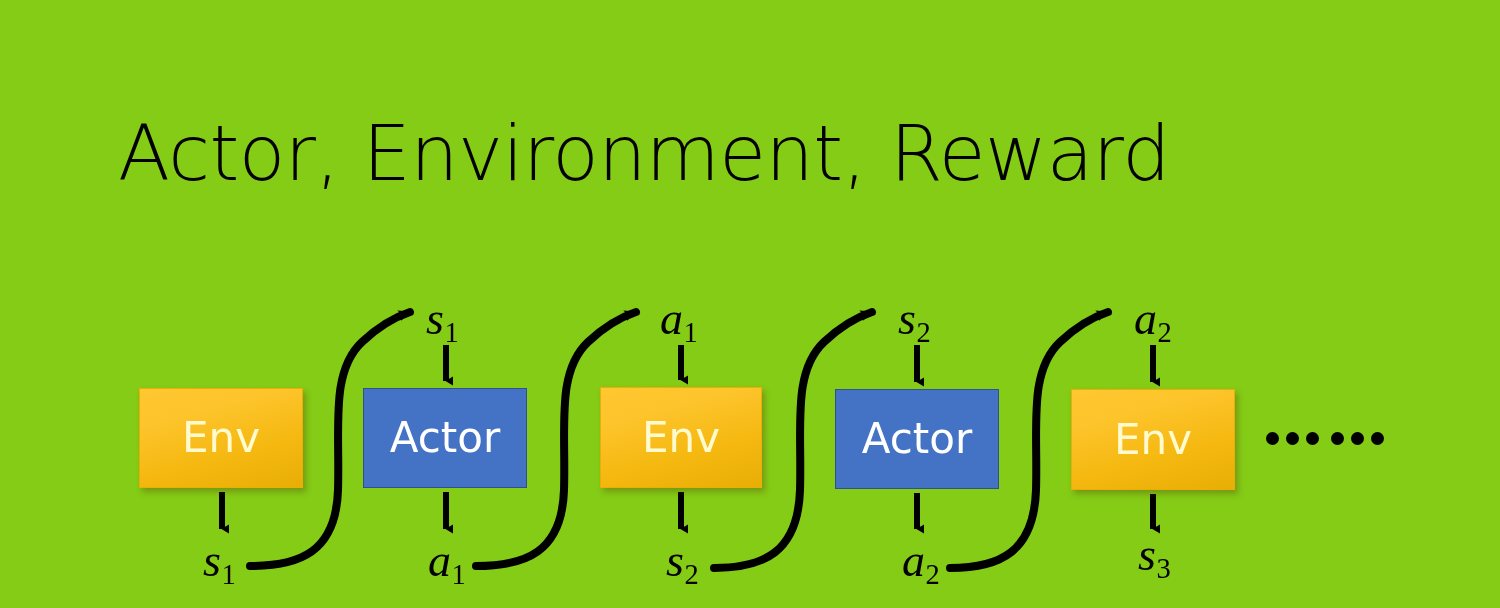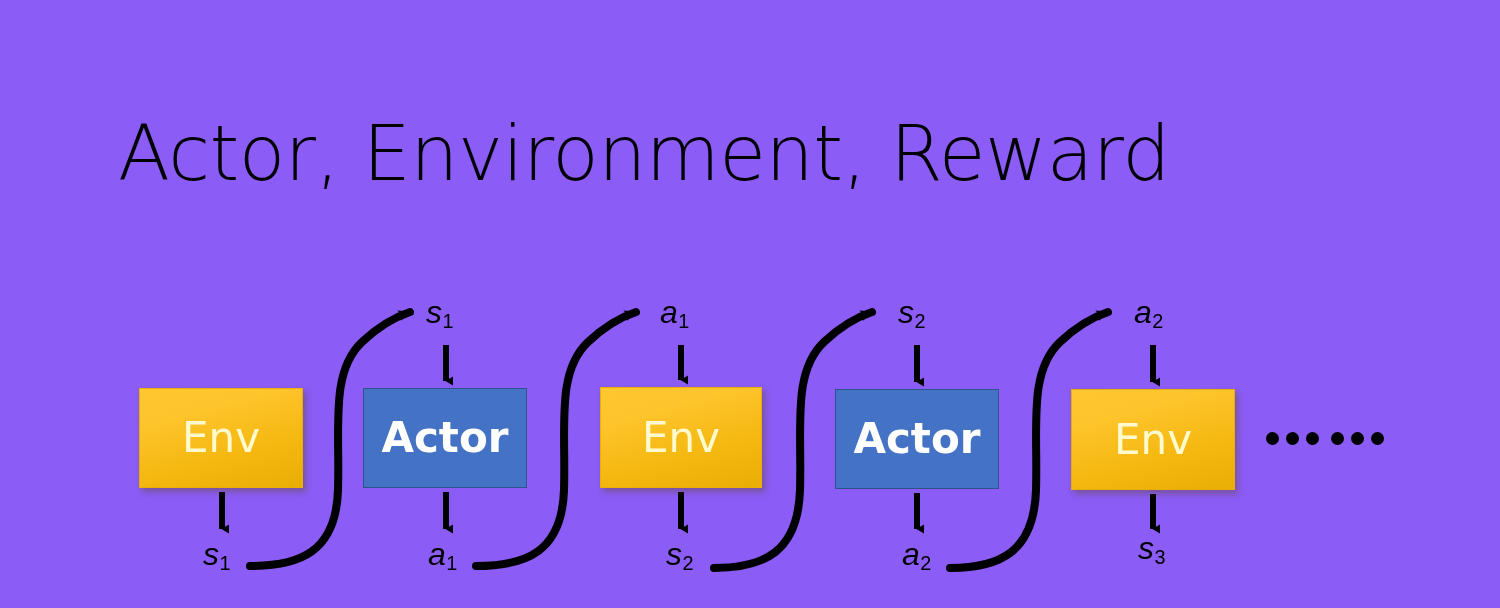--- a/index.html
+++ b/index.html
@@ -12,21 +12,21 @@
     height: 608px;
     overflow: hidden;
     font-family: "Liberation Sans", sans-serif;
     position: relative;
   }
   #slide {
     position: absolute;
     left: 0; top: 0;
     width: 1500px;
     height: 608px;
-    background: #8b5cf6;
+    background: #84cc16;
   }
   
   #slide-title {
     position: absolute;
     left: 118px;
     top: 116px;
     font-family: "DejaVu Sans", "Liberation Sans", sans-serif;
     font-size: 76px;
     font-weight: 300;
     letter-spacing: -0.5px;
@@ -64,28 +64,27 @@
   .node-env {
     background: linear-gradient(165deg, #FFC730 0%, #FDC42B 28%, #F5B912 62%, #E9AE06 100%);
     color: #FFFBCF;
     box-shadow: 3px 4px 6px rgba(90,70,10,0.38);
     border: 1px solid #EBAE07;
   }
   .node-actor {
     background: #4472C4;
     color: #FFFFFF;
     border: 1.5px solid #2F528F;
-    font-weight: bold;
   }
   
   .math-label {
     position: absolute;
-    font-family: Liberation Sans, sans-serif;
+    font-family: Liberation Serif, serif;
     font-style: italic;
-    font-size: 32px;
+    font-size: 46px;
     color: #000000;
     white-space: nowrap;
     line-height: 1;
   }
   .math-label sub {
     font-size: 0.62em;
     font-style: normal;
     vertical-align: baseline;
     position: relative;
     top: 0.27em;

